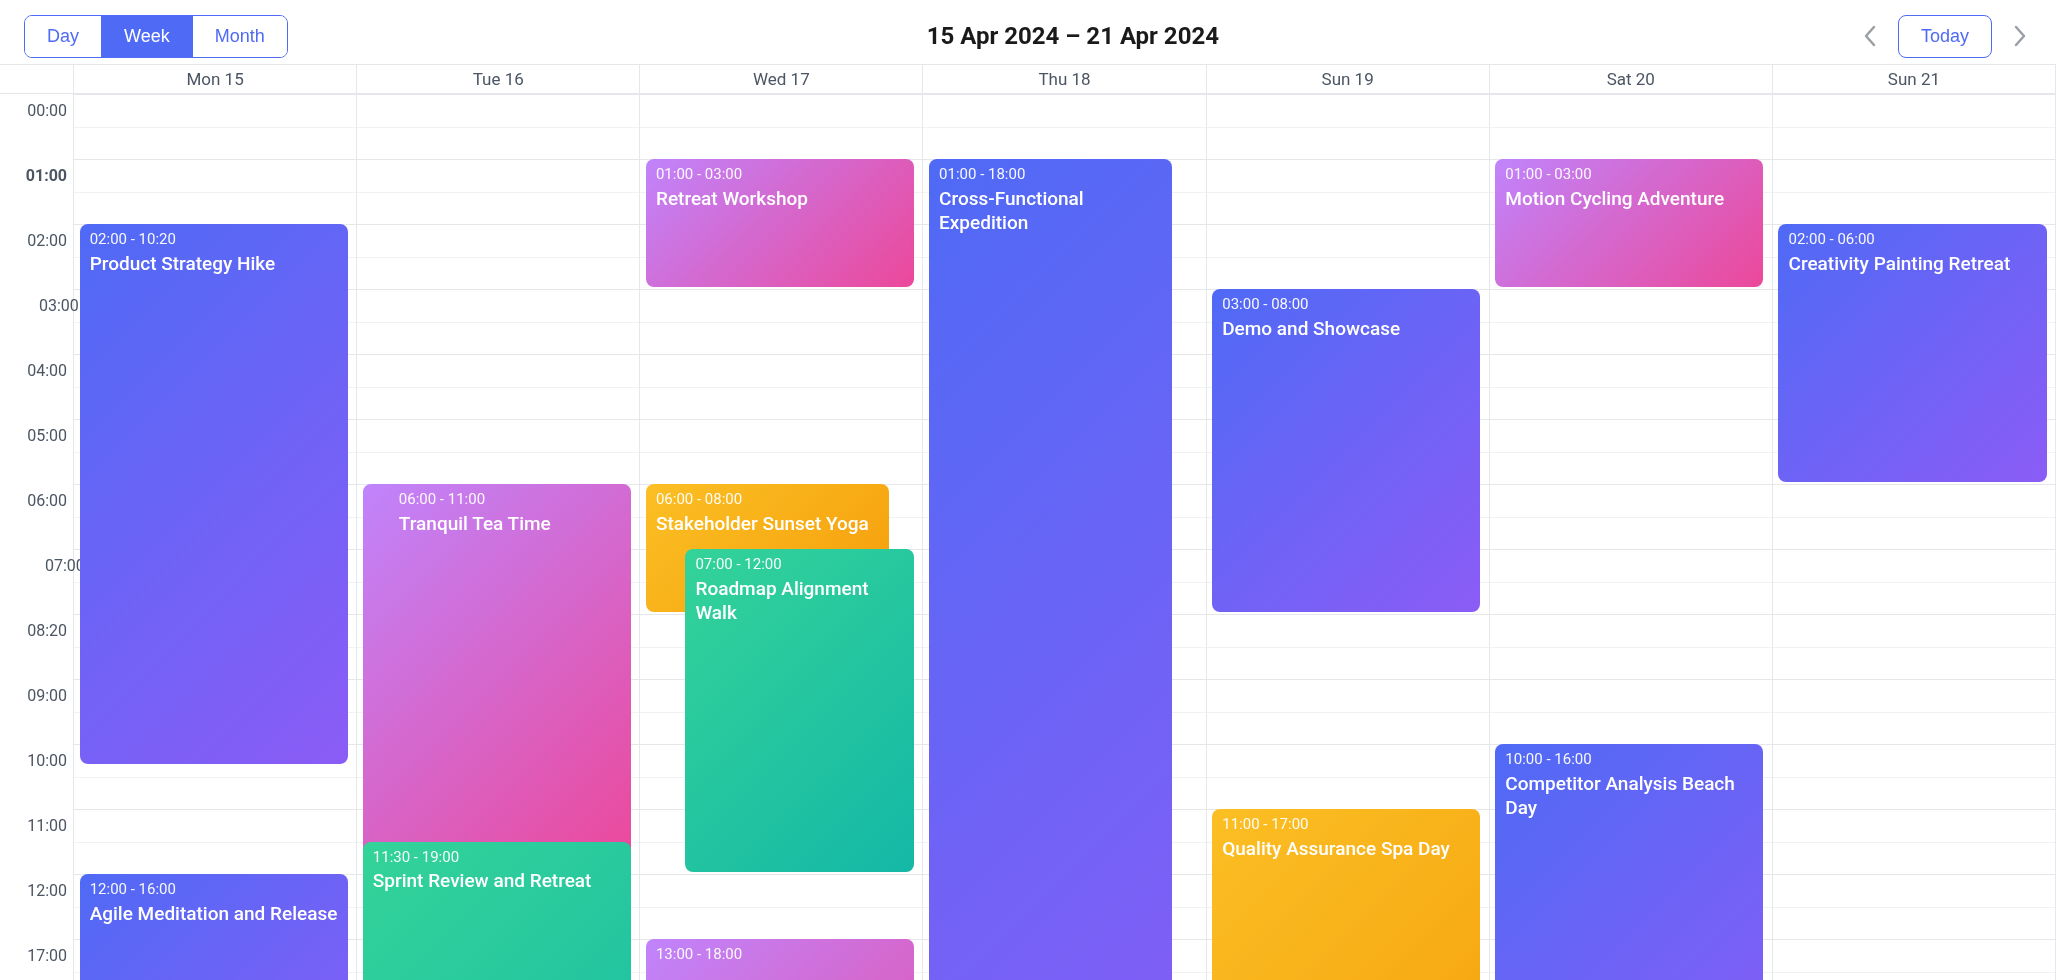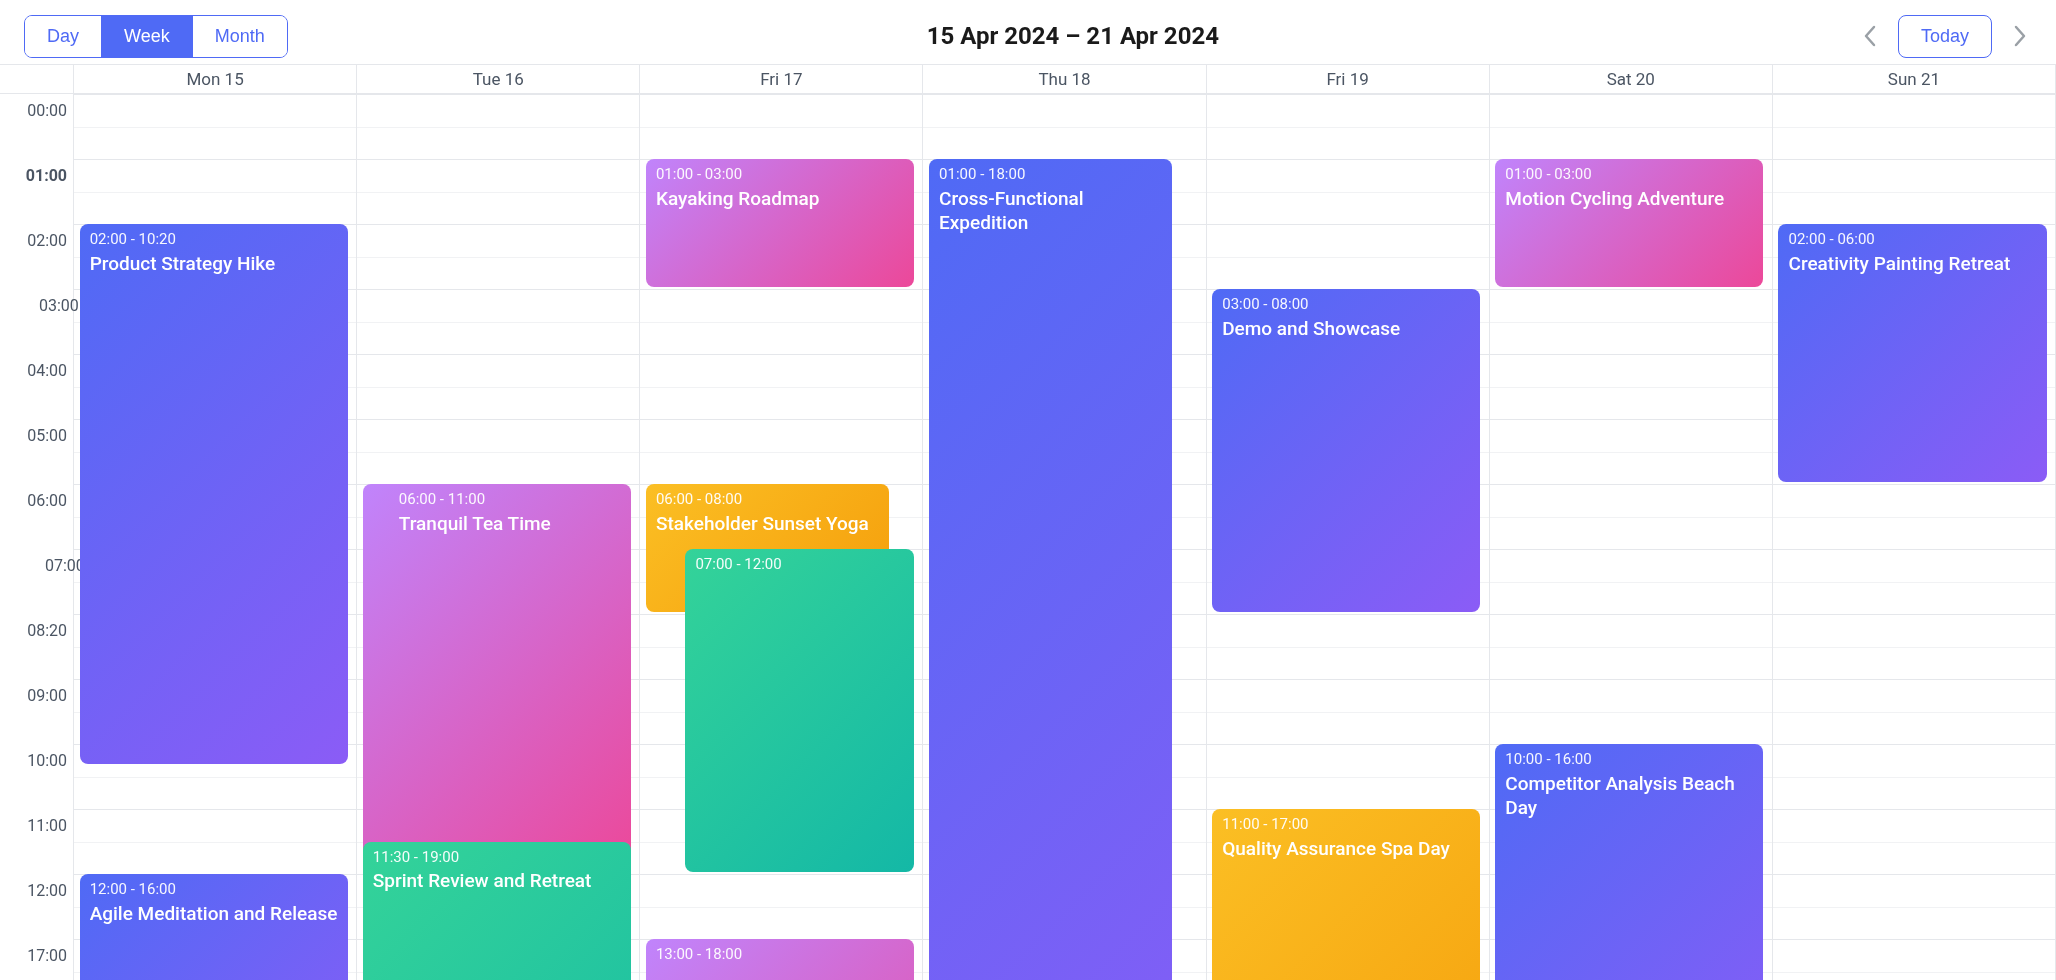--- a/index.html
+++ b/index.html
@@ -171,23 +171,23 @@
         </svg>
     </span>
   </div>
 </div>
 
 <div class="calendar">
   <div class="day-header-row">
     <div class="time-gutter-header"></div>
     <div class="day-header">Mon 15</div>
     <div class="day-header">Tue 16</div>
-    <div class="day-header">Fri 17</div>
+    <div class="day-header">Wed 17</div>
     <div class="day-header">Thu 18</div>
-    <div class="day-header">Fri 19</div>
+    <div class="day-header">Sun 19</div>
     <div class="day-header">Sat 20</div>
     <div class="day-header">Sun 21</div>
   </div>
   <div class="grid-body">
     <div class="time-gutter" id="time-gutter">
         <div class="time-label" style="top: 16px;">00:00</div>
         <div class="time-label" style="top: 81px; font-weight: bold;">01:00</div>
         <div class="time-label" style="top: 146px;">02:00</div>
         <div class="time-label" style="top: 211px; padding-left: 39px;">03:00</div>
         <div class="time-label" style="top: 276px;">04:00</div>
@@ -302,28 +302,29 @@
           <div class="hour-line" style="top: 650px;"></div>
           <div class="half-line" style="top: 682.5px;"></div>
           <div class="hour-line" style="top: 715px;"></div>
           <div class="half-line" style="top: 747.5px;"></div>
           <div class="hour-line" style="top: 780px;"></div>
           <div class="half-line" style="top: 812.5px;"></div>
           <div class="hour-line" style="top: 845px;"></div>
           <div class="half-line" style="top: 877.5px;"></div>
           <div class="event g-pink" style="top: 65px; height: 128px; left: 2%; right: 3%;">
             <div class="time">01:00 - 03:00</div>
-            <div class="title-text">Kayaking Roadmap</div>
+            <div class="title-text">Retreat Workshop</div>
           </div>
           <div class="event g-orange" style="top: 390px; height: 128px; left: 2%; right: 12%;">
             <div class="time">06:00 - 08:00</div>
             <div class="title-text">Stakeholder Sunset Yoga</div>
           </div>
           <div class="event g-green" style="top: 455px; height: 323px; left: 16%; right: 3%;">
             <div class="time">07:00 - 12:00</div>
+            <div class="title-text">Roadmap Alignment Walk</div>
           </div>
           <div class="event g-pink" style="top: 845px; height: 323px; left: 2%; right: 3%;">
             <div class="time">13:00 - 18:00</div>
           </div>
         </div>
       <div class="day-col">
           <div class="hour-line" style="top: 0px;"></div>
           <div class="half-line" style="top: 32.5px;"></div>
           <div class="hour-line" style="top: 65px;"></div>
           <div class="half-line" style="top: 97.5px;"></div>

